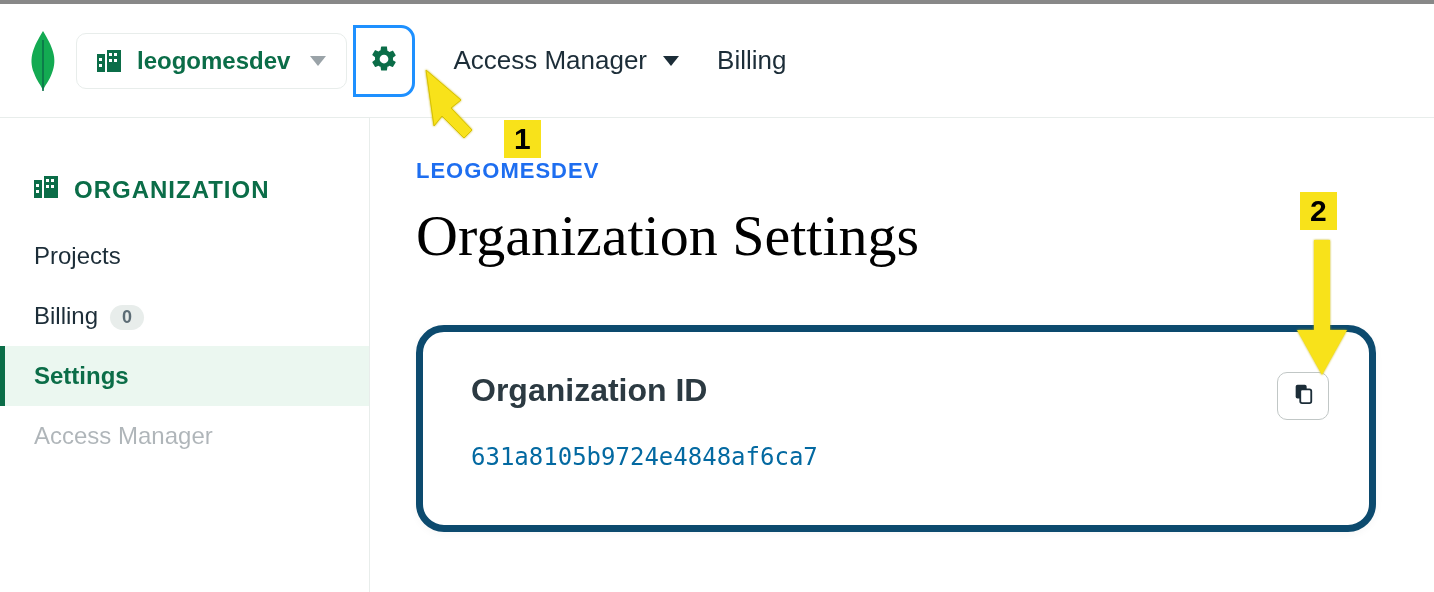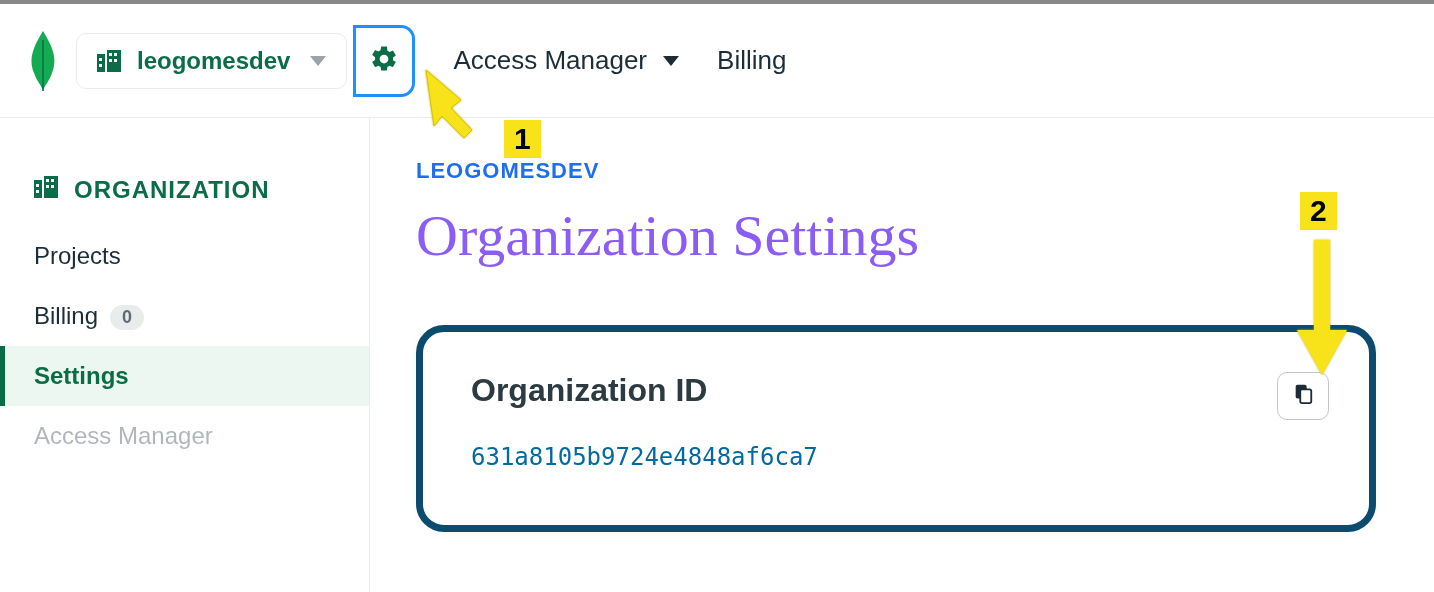--- a/index.html
+++ b/index.html
@@ -111,21 +111,21 @@
   .breadcrumb {
     color:#1e6ef0;
     font-weight:700;
     letter-spacing: 1px;
     font-size:22px;
   }
   .page-title {
     font-family: Georgia, 'Times New Roman', serif;
     font-weight: 400;
     font-size: 58px;
-    color:#8b5cf6;
+    color:#000000;
     margin-top: 18px;
   }
   .card {
     margin-top: 56px;
     width: 960px;
     border: 7px solid #0c4a6e;
     border-radius: 28px;
     padding: 40px 48px 54px 48px;
     box-shadow: 0 2px 8px rgba(0,0,0,0.04);
     position:relative;

